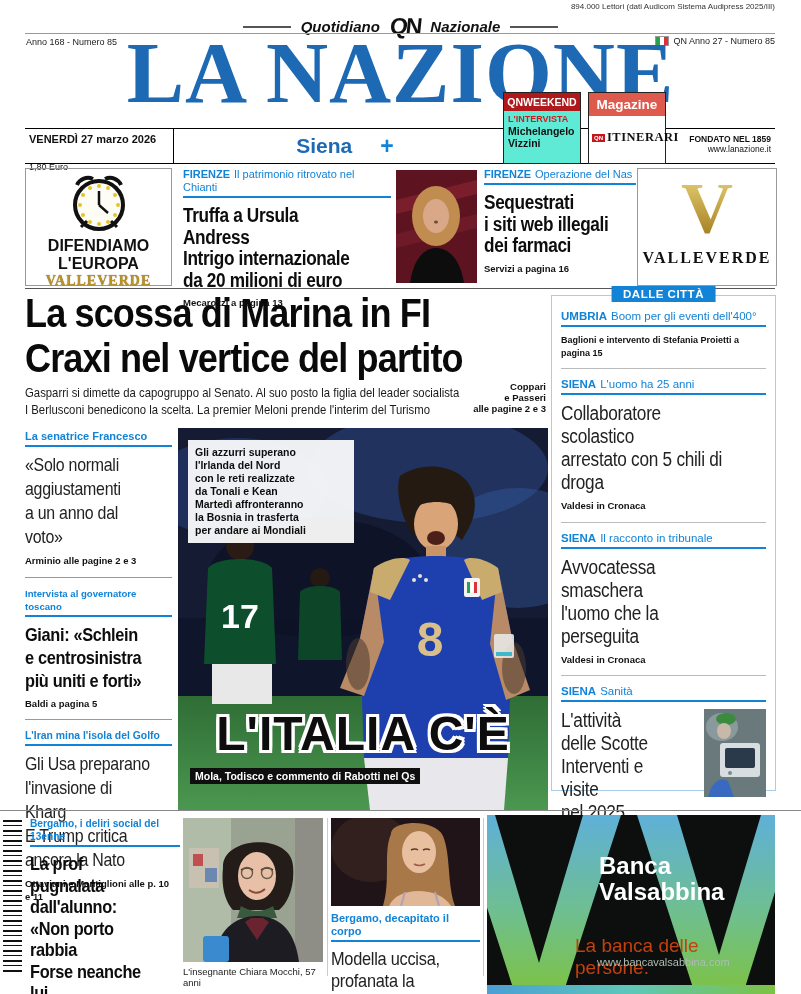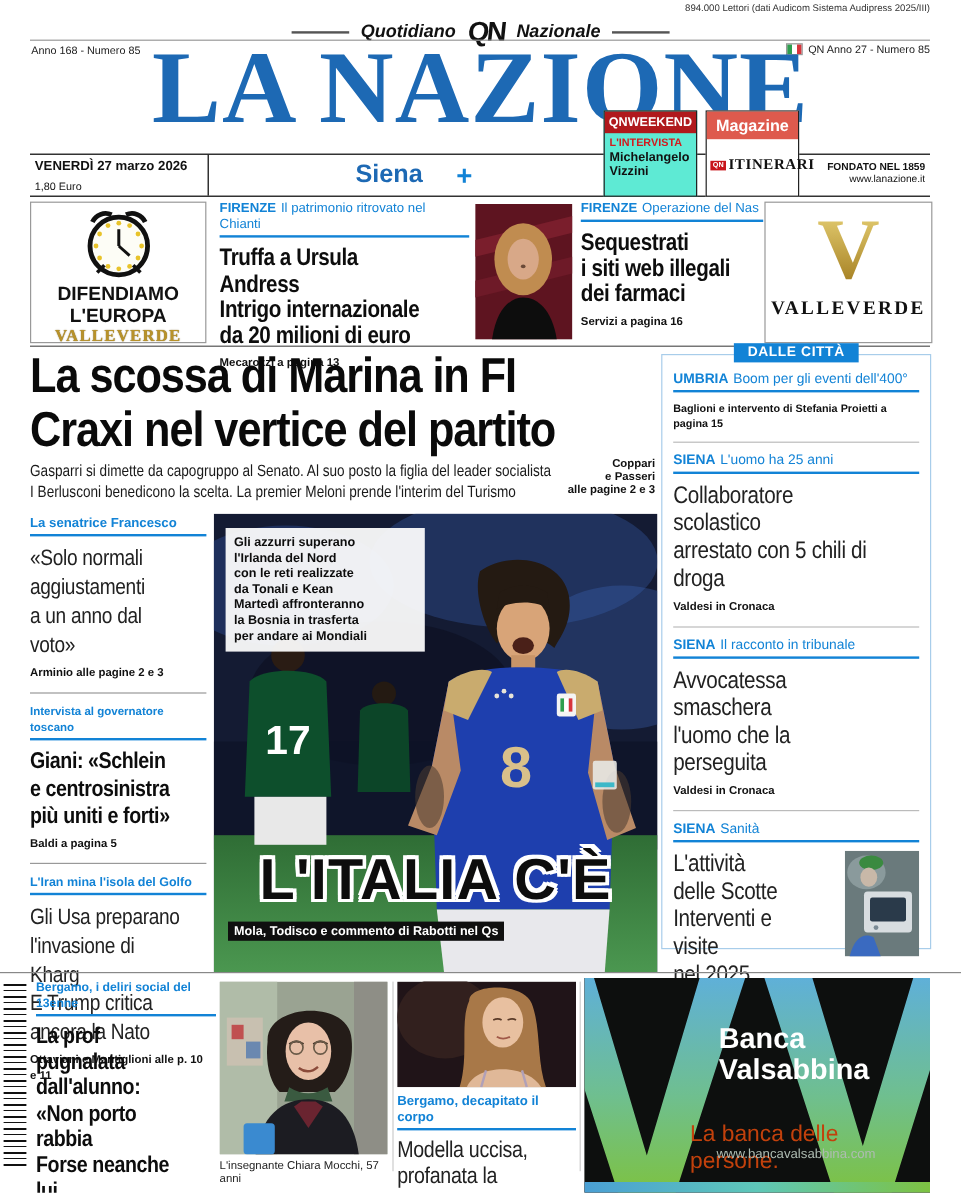--- a/index.html
+++ b/index.html
@@ -51,21 +51,21 @@
   <div style="background:#de5a4d;color:#fff;font-weight:800;font-size:13.5px;text-align:center;padding:4px 0">Magazine</div>
   <div style="display:flex;align-items:center;gap:2px;padding:14px 3px 0">
     <span style="background:#c8151b;color:#fff;font-size:6px;font-weight:700;padding:1px 2px">QN</span>
     <span class="serif" style="font-weight:700;font-size:12.5px;letter-spacing:.5px">ITINERARI</span>
   </div>
 </div>
 
 <div class="abs" style="top:128px;left:25px;right:26px;height:34px;border-top:1px solid #000;border-bottom:1px solid #000">
   <div style="position:absolute;left:4px;top:4px">
     <div style="font-weight:800;font-size:11px">VENERDÌ 27 marzo 2026</div>
-    <div style="font-size:9px;margin-top:5px">1,80 Euro</div>
+    <div style="font-size:9px;margin-top:17px">1,80 Euro</div>
   </div>
   <div style="position:absolute;left:148px;top:0;bottom:0;width:1px;background:#000"></div>
   <div style="position:absolute;left:150px;width:340px;top:0;bottom:0;display:flex;align-items:center;justify-content:center;gap:28px">
     <span style="font-weight:800;font-size:21px;color:#1d69b4">Siena</span>
     <span style="font-weight:800;font-size:23px;color:#1283d6">+</span>
   </div>
   <div style="position:absolute;right:4px;top:5px;text-align:right">
     <div style="font-size:8.5px;font-weight:700">FONDATO NEL 1859</div>
     <div style="font-size:8.5px">www.lanazione.it</div>
   </div>

